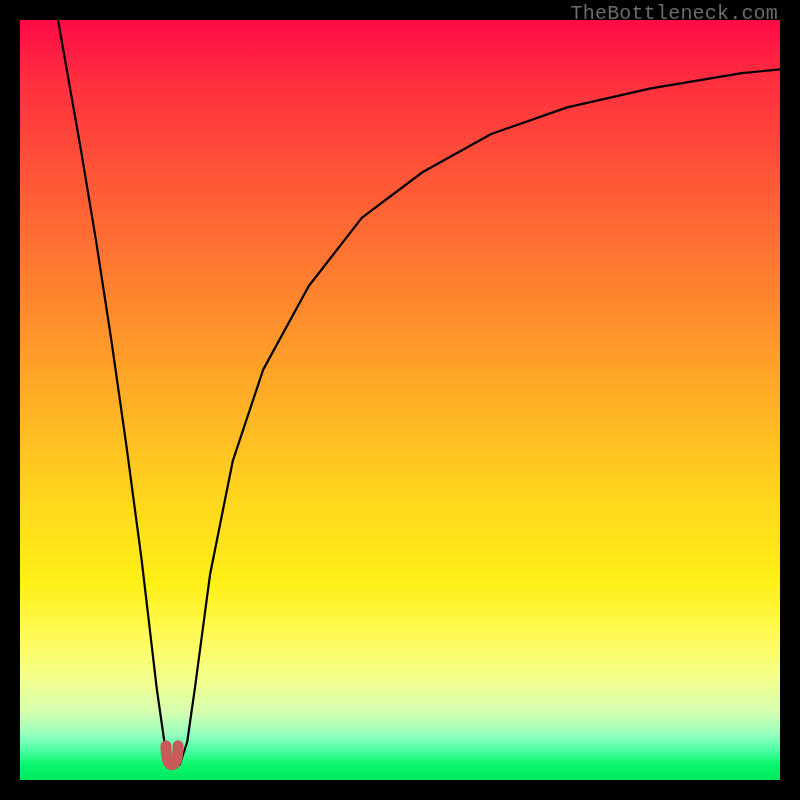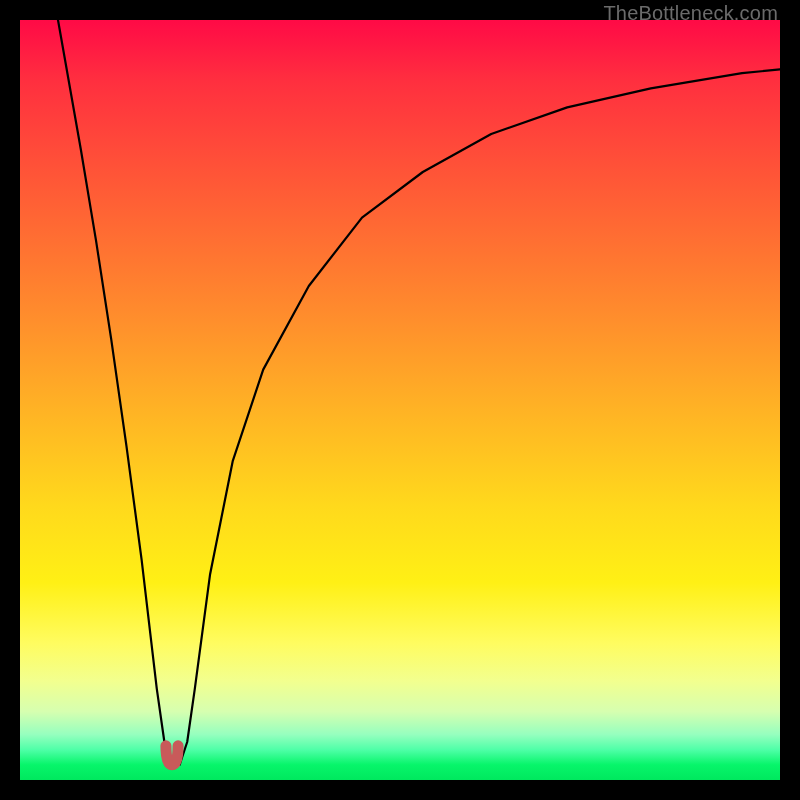--- a/index.html
+++ b/index.html
@@ -9,20 +9,21 @@
     height: 800px;
     overflow: hidden;
     background: #000;
     font-family: Arial, Helvetica, sans-serif;
   }
   .frame {
     position: absolute;
     left: 0; top: 0;
     width: 800px; height: 676px;
     background: #000;
+    font-family: Liberation Mono, monospace;
   }
   .plot-area {
     position: absolute;
     left: 20px;
     top: 20px;
     width: 760px;
     height: 760px;
     overflow: hidden;
   }
   .gradient {

